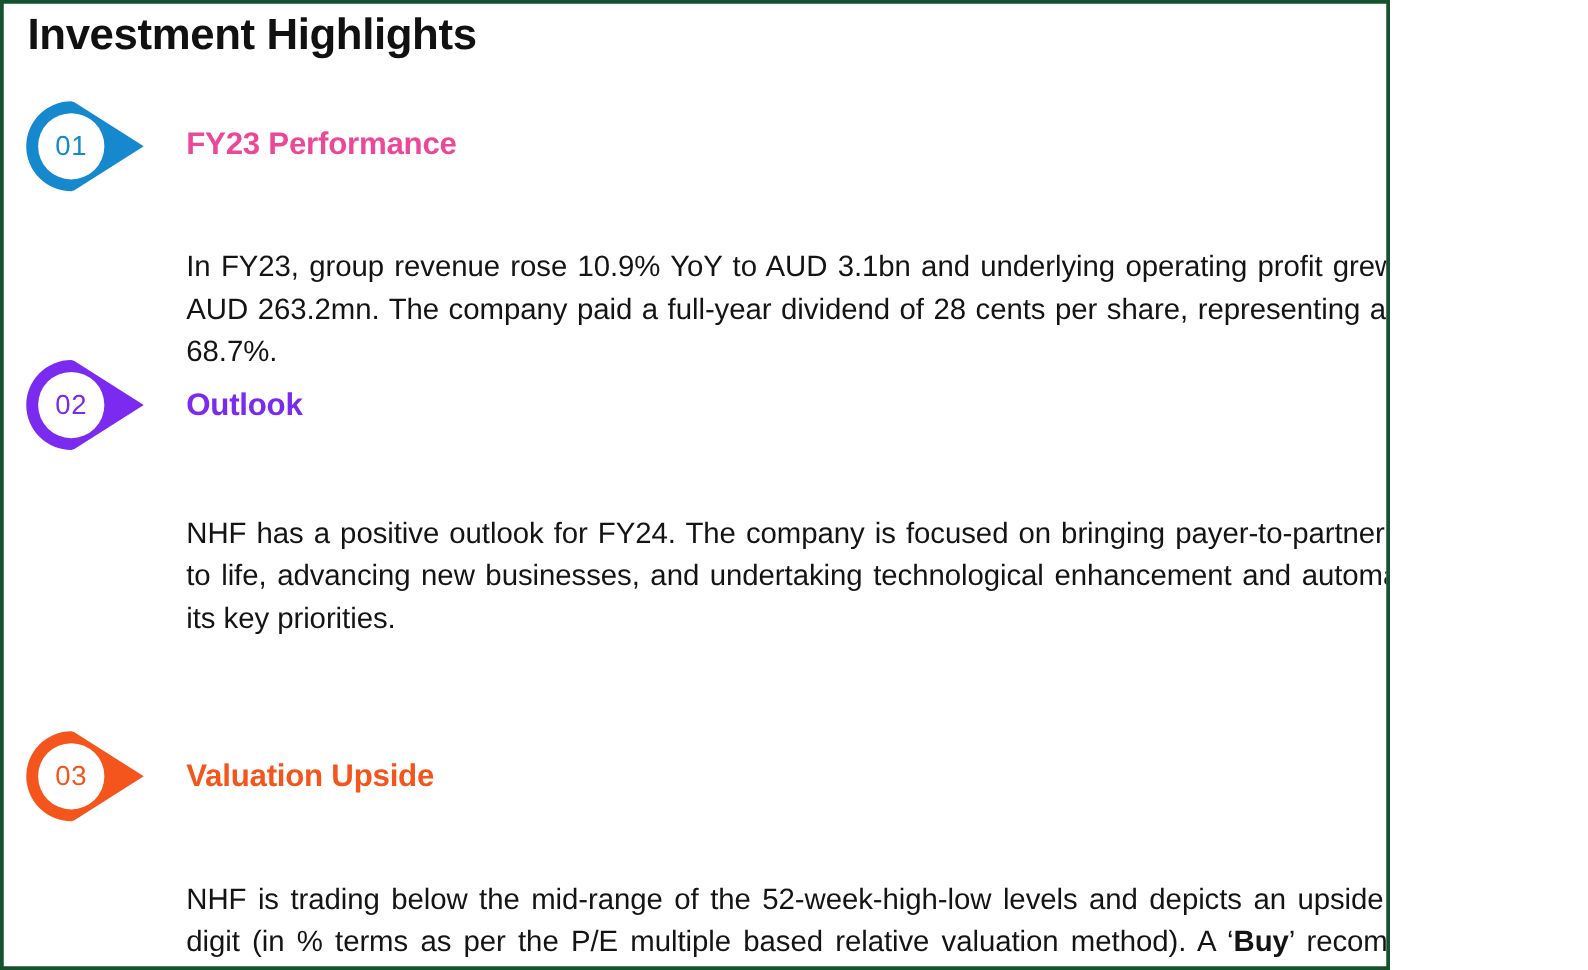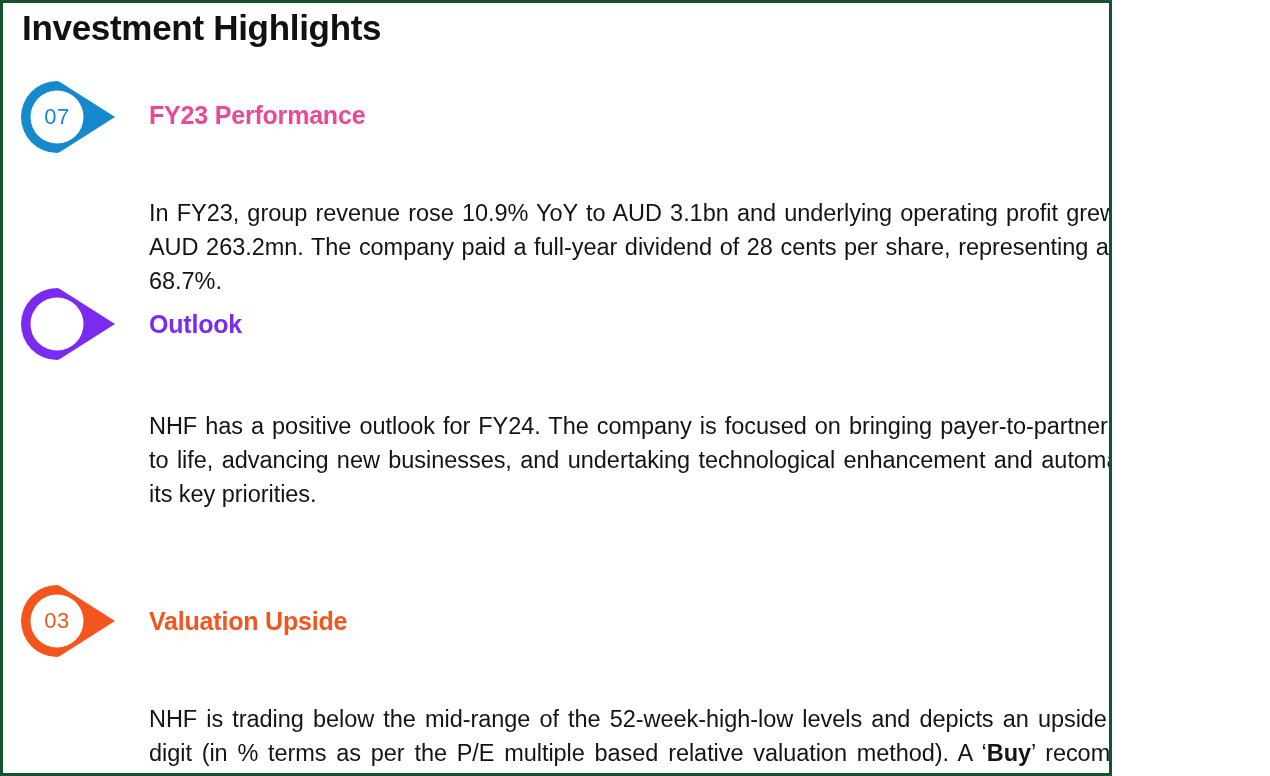--- a/index.html
+++ b/index.html
@@ -115,34 +115,35 @@
 <div class="slide">
 
   <div class="page-title">Investment Highlights</div>
 
   <div class="section sec-01">
     <div class="badge">
       <svg viewBox="0 0 112 74">
         <path d="M42 1 A36 36 0 1 0 42 73 L44.5 72.2 L100 37 L44.5 1.8 Z" fill="#1588CE"></path>
         <circle cx="42" cy="37" r="26.5" fill="#ffffff"></circle>
       </svg>
-      <div class="badge-num" style="color:#1588CE">07</div>
+      <div class="badge-num" style="color:#1588CE">01</div>
     </div>
     <div class="sec-heading">FY23 Performance</div>
     <div class="body-block">
       <p class="body-p">In FY23, group revenue rose 10.9% YoY to AUD 3.1bn and underlying operating profit grew 11.1% YoY to AUD 263.2mn. The company paid a full-year dividend of 28 cents per share, representing a payout ratio of 68.7%.</p>
     </div>
   </div>
 
   <div class="section sec-02">
     <div class="badge">
       <svg viewBox="0 0 112 74">
         <path d="M42 1 A36 36 0 1 0 42 73 L44.5 72.2 L100 37 L44.5 1.8 Z" fill="#7B2BF0"></path>
         <circle cx="42" cy="37" r="26.5" fill="#ffffff"></circle>
       </svg>
+      <div class="badge-num" style="color:#7B2BF0">02</div>
     </div>
     <div class="sec-heading">Outlook</div>
     <div class="body-block">
       <p class="body-p">NHF has a positive outlook for FY24. The company is focused on bringing payer-to-partner (P2P) strategy to life, advancing new businesses, and undertaking technological enhancement and automation as part of its key priorities.</p>
     </div>
   </div>
 
   <div class="section sec-03">
     <div class="badge">
       <svg viewBox="0 0 112 74">

